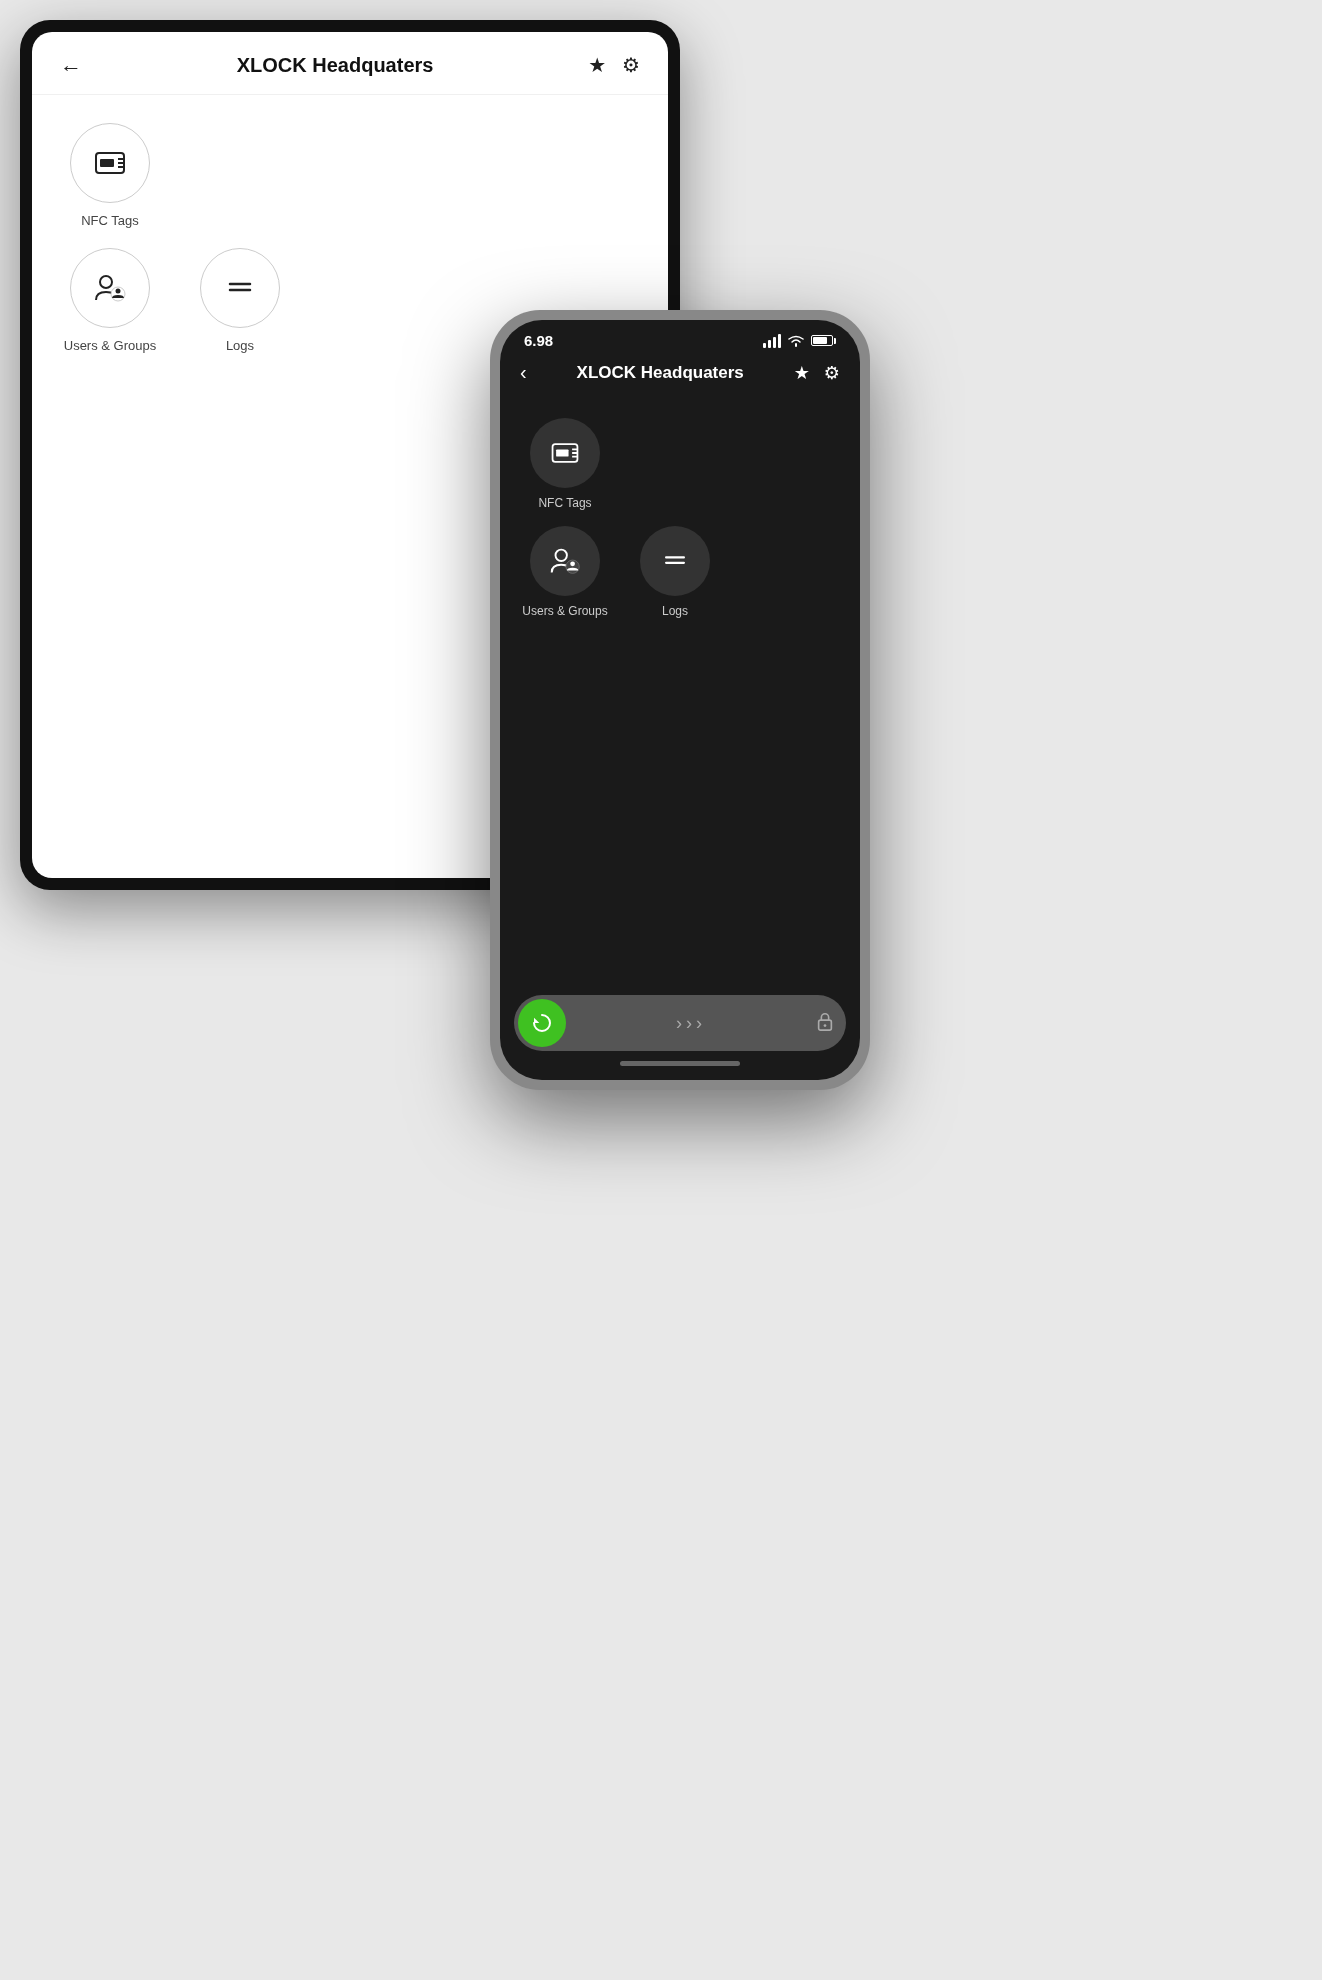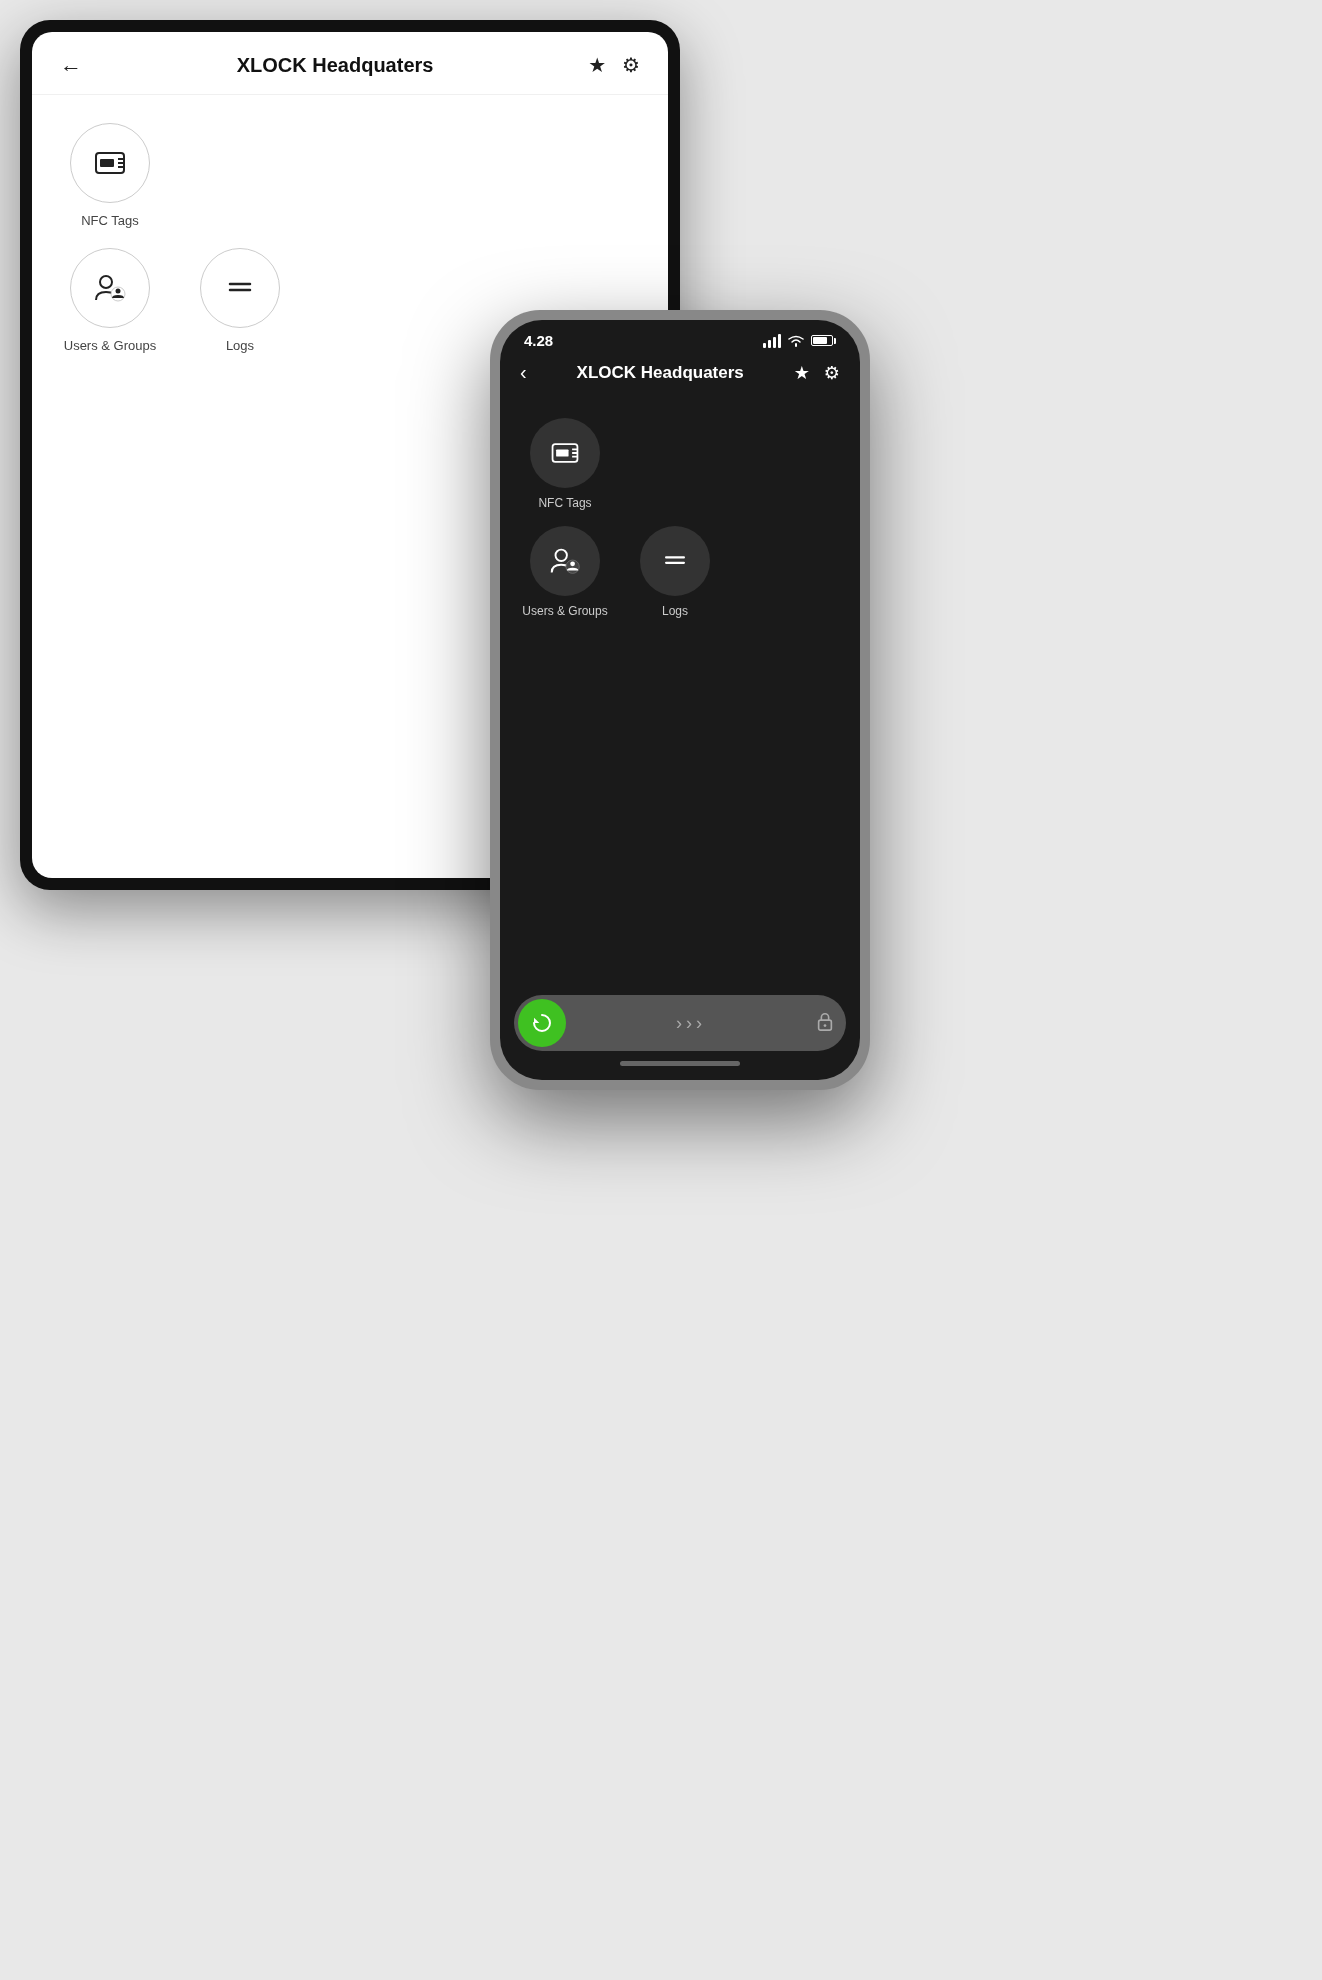--- a/index.html
+++ b/index.html
@@ -370,21 +370,21 @@
         </svg>
       </div>
     </div>
   </div>
 </div>
 
 <div class="phone">
   <div class="phone-screen">
 
     <div class="phone-status-bar">
-      <span class="phone-time">4.28</span>
+      <span class="phone-time">6.98</span>
       <div class="phone-status-icons">
 
         <div class="signal-bars">
           <div class="signal-bar" style="height:5px;"></div>
           <div class="signal-bar" style="height:8px;"></div>
           <div class="signal-bar" style="height:11px;"></div>
           <div class="signal-bar" style="height:14px;"></div>
         </div>
 
         <svg width="18" height="14" viewBox="0 0 18 14">

